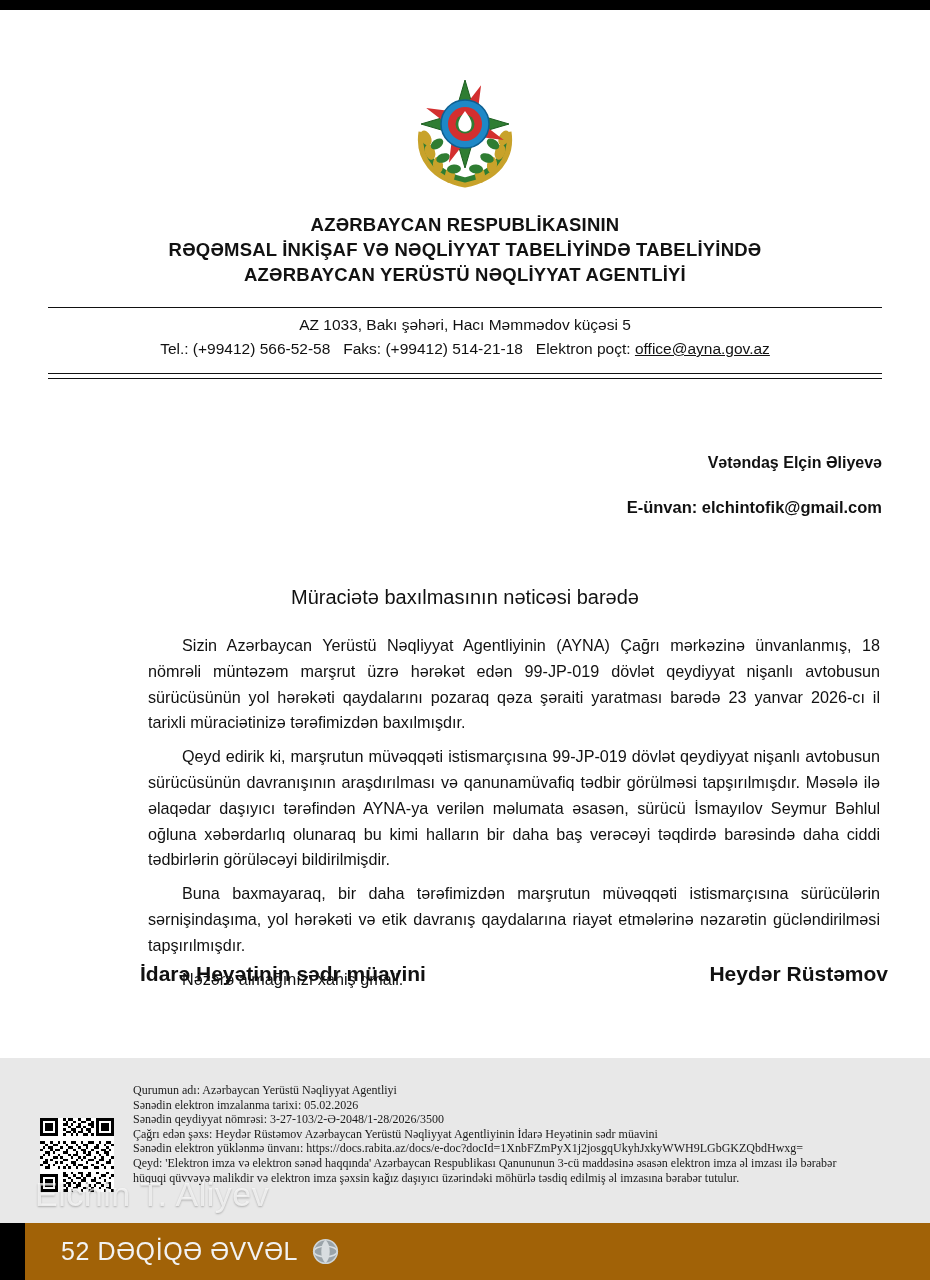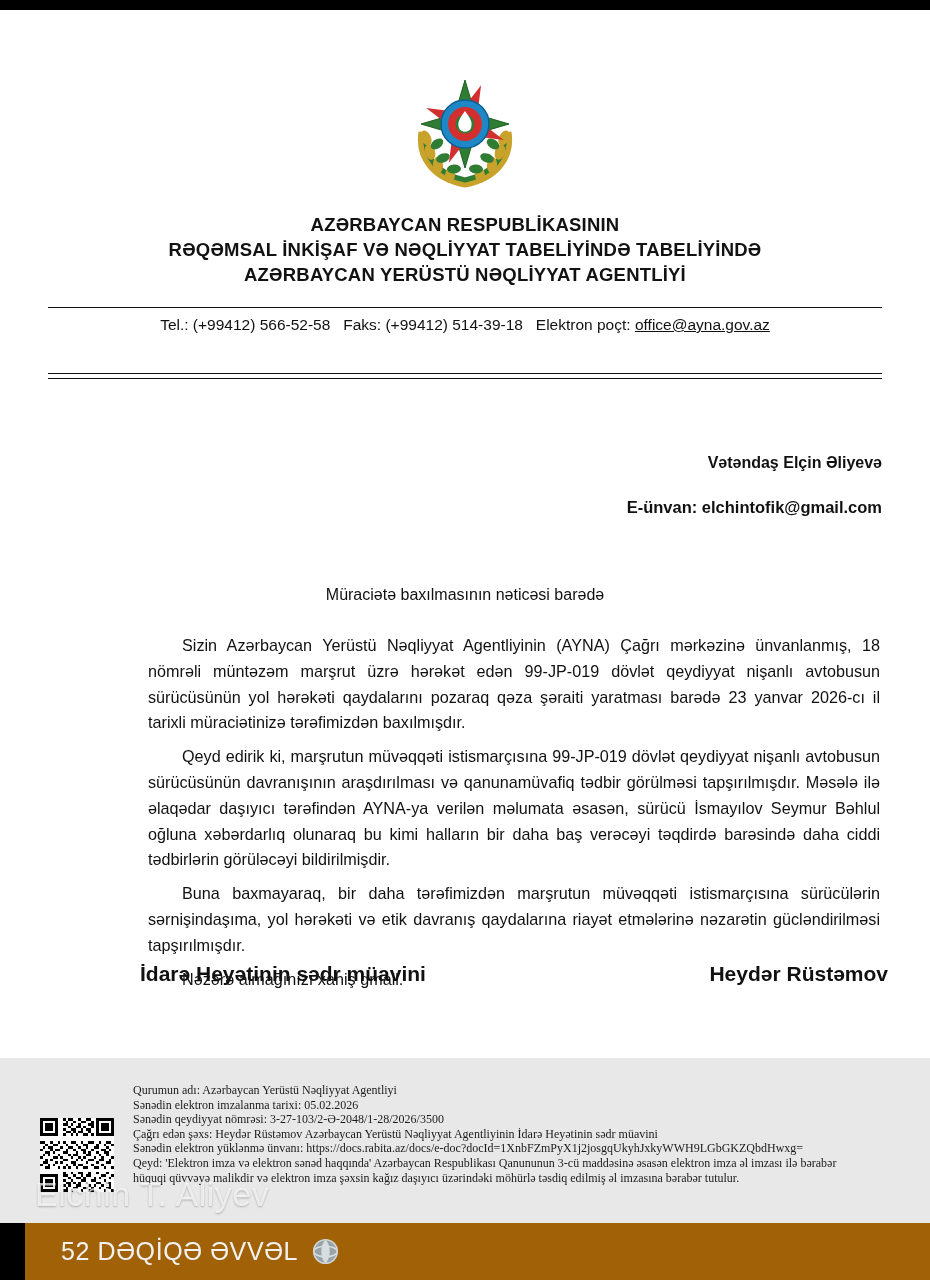--- a/index.html
+++ b/index.html
@@ -103,21 +103,21 @@
     color: #111;
     line-height: 22px;
   }
 
   
   .subject {
     position: absolute;
     left: 0; top: 576px;
     width: 930px;
     text-align: center;
-    font-size: 16px;
+    font-size: 20px;
     color: #111;
   }
 
   
   .body-text {
     position: absolute;
     left: 140px; top: 615px;
     width: 748px;
     font-size: 16.2px;
     line-height: 25.8px;
@@ -261,23 +261,24 @@
 
     <div class="letterhead">
       <div class="line">AZƏRBAYCAN RESPUBLİKASININ</div>
       <div class="line">RƏQƏMSAL İNKİŞAF VƏ NƏQLİYYAT TABELİYİNDƏ TABELİYİNDƏ</div>
       <div class="line">AZƏRBAYCAN YERÜSTÜ NƏQLİYYAT AGENTLİYİ</div>
     </div>
 
     <div class="rule top"></div>
 
     <div class="contact">
+      <div class="l1">AZ 1033, Bakı şəhəri, Hacı Məmmədov küçəsi 5</div>
       <div class="l2">
         <span>Tel.: (+99412) 566-52-58</span>&nbsp;&nbsp;
-        <span>Faks: (+99412) 514-39-18</span>&nbsp;&nbsp;
+        <span>Faks: (+99412) 514-21-18</span>&nbsp;&nbsp;
         <span>Elektron poçt:</span>
         <span class="maillink">office@ayna.gov.az</span>
       </div>
     </div>
 
     <div class="rule bottom"></div>
     <div class="rule bottom2"></div>
 
     <div class="addressee">
       <div class="nm">Vətəndaş Elçin Əliyevə</div>

